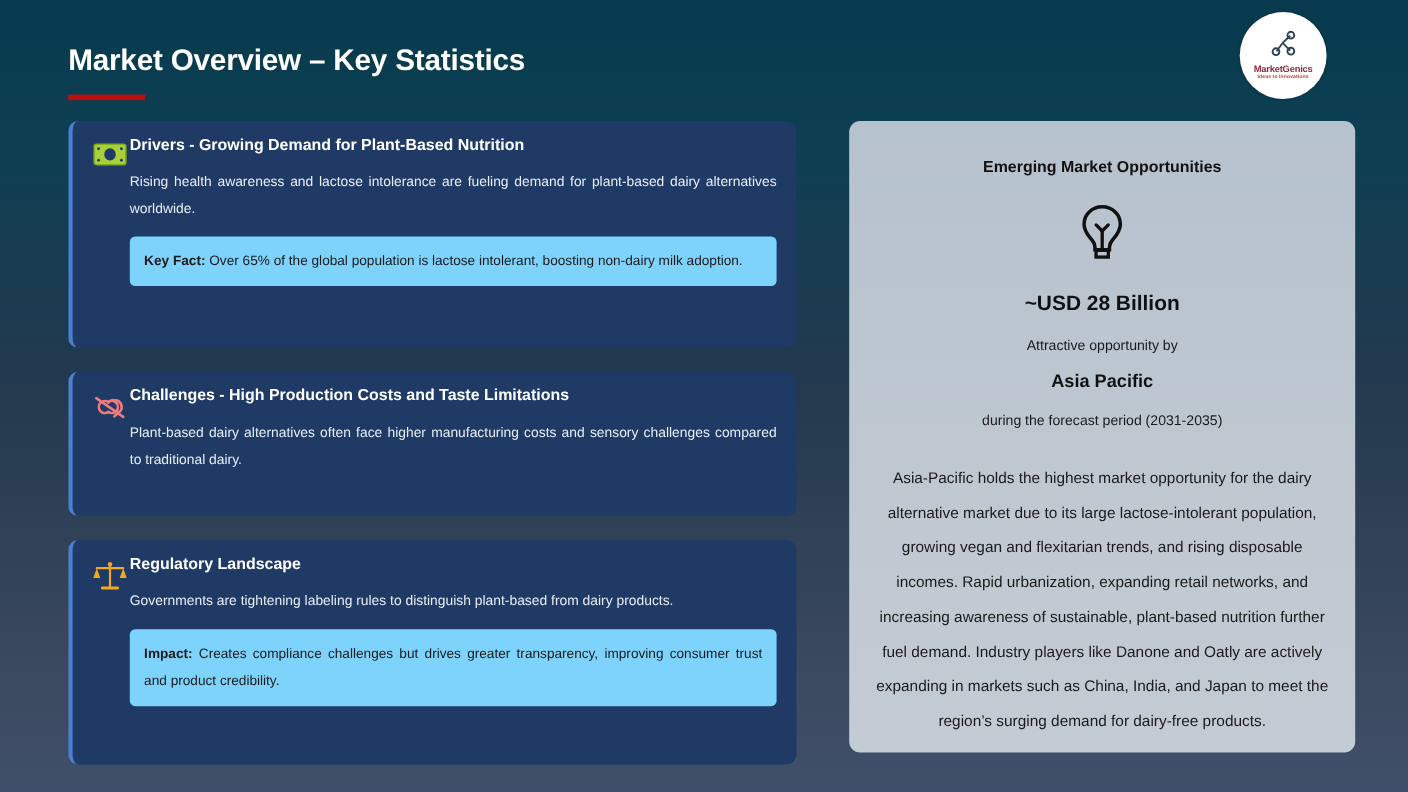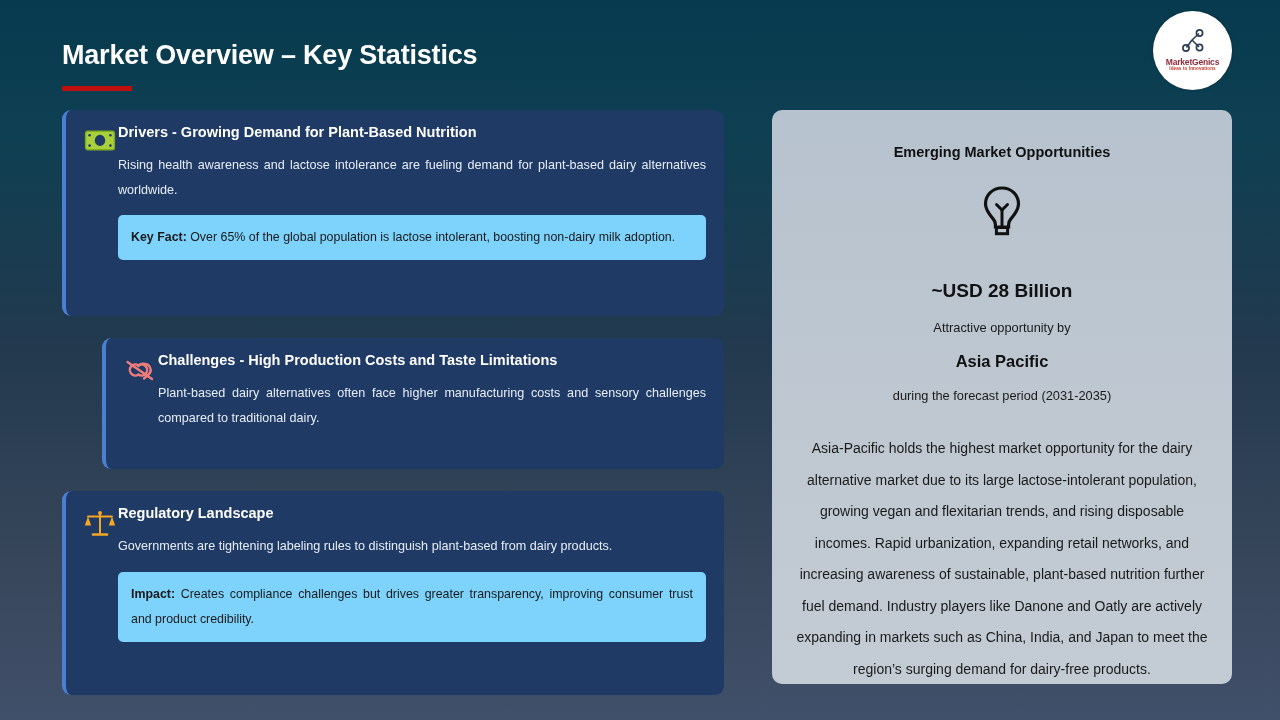--- a/index.html
+++ b/index.html
@@ -19,21 +19,21 @@
     font-size:27px; font-weight:bold; color:#ffffff;
     letter-spacing:-0.2px; white-space:nowrap;
   }
   .title-rule {
     position:absolute; left:62px; top:86px;
     width:70px; height:5px; background:#c00d0d;
   }
 
   
   .logo {
-    position:absolute; left:1153px; top:11px;
+    position:absolute; left:1127px; top:11px;
     width:79px; height:79px; border-radius:50%;
     background:#ffffff;
     display:flex; flex-direction:column;
     align-items:center; justify-content:center;
     box-shadow:0 0 3px rgba(0,0,0,.25);
     text-align:center;
   }
   .logo-mark { margin-bottom:1px; }
   .logo-name {
     font-size:8.5px; font-weight:bold; color:#8f2b3b;
@@ -80,40 +80,40 @@
     border-radius:5px;
     padding:10px 13px;
     font-size:12.4px; color:#1a1a1a;
     line-height:2.0;
     text-align:justify; text-align-last:left;
   }
   .callout b { font-weight:bold; }
 
   
   .card-1 { min-height:206px; }
-  .card-2 { min-height:131px;margin-left:40px; }
+  .card-2 { min-height:131px; }
   .card-3 { min-height:204px; }
 
   
   .right-panel {
     position:absolute; left:772px; top:110px;
     width:460px; height:574px;
     background:linear-gradient(to bottom, #b6c2ce 0%, #bfc8d1 55%, #c3ccd4 100%);
     border-radius:10px;
     padding:14px 22px 18px 22px;
     text-align:center;
   }
   .rp-title {
     font-size:14.5px; font-weight:bold; color:#111111;
     margin-top:20px;
   }
   .rp-icon { margin:22px auto 0 auto; width:60px; height:60px; }
   .rp-value {
     font-size:19px; font-weight:bold; color:#111111;
-    margin-top:38px;
+    margin-top:24px;
   }
   .rp-sub {
     font-size:12.8px; color:#1a1a1a; margin-top:18px;
   }
   .rp-region {
     font-size:16.5px; font-weight:bold; color:#111111; margin-top:17px;
   }
   .rp-period {
     font-size:12.8px; color:#1a1a1a; margin-top:17px;
   }

